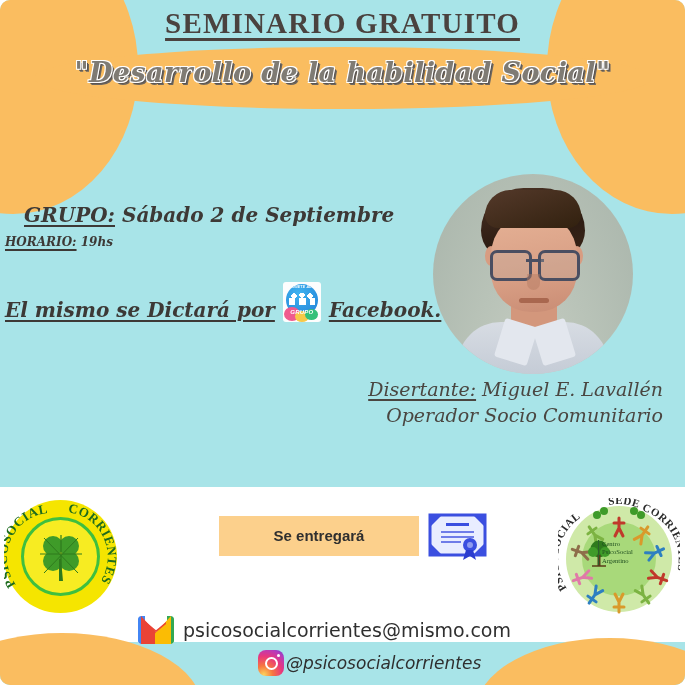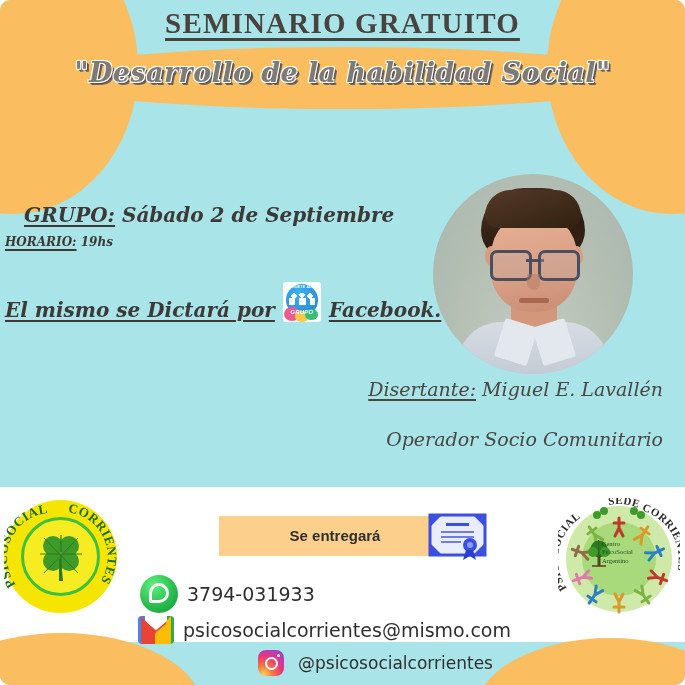--- a/index.html
+++ b/index.html
@@ -171,49 +171,49 @@
     position:absolute;left:104px;top:148px;width:34px;height:40px;
     background:#e3e7ee;transform:rotate(-17deg);border-radius:3px;
   }
 
   
   .speaker{
     position:absolute;right:22px;top:376px;text-align:right;
     font-family:"DejaVu Serif", serif;font-style:italic;
     font-size:19px;color:#4a4641;line-height:1.38;
   }
-  .speaker .role{display:block;margin-top:24px;}
+  .speaker .role{display:block;}
 
   
   .white-band{
     position:absolute;left:0;top:487px;width:685px;height:155px;background:#ffffff;
   }
   .cyan-band{
     position:absolute;left:0;top:642px;width:685px;height:43px;background:#a8e4e8;
   }
   .blob-bl{position:absolute;left:-78px;top:633px;width:280px;height:150px;background:#fabd60;border-radius:50%;}
   .blob-br{position:absolute;right:-60px;top:638px;width:270px;height:150px;background:#fabd60;border-radius:50%;}
 
   
   .certbox{
     position:absolute;left:219px;top:516px;width:200px;height:40px;
     background:#fcd08c;display:flex;flex-direction:column;
     align-items:center;justify-content:center;
-    font-weight:bold;font-size:15px;color:#2f2f2f;line-height:1.18;padding-left:16px;
+    font-weight:bold;font-size:15px;color:#2f2f2f;line-height:1.18;
   }
   .certicon{
     position:absolute;left:427px;top:512px;width:61px;height:50px;
   }
 
   
   .contact{position:absolute;display:flex;align-items:center;gap:9px;
            font-size:19px;color:#2f2f2f;font-family:"DejaVu Sans",sans-serif;}
   .c-wa{left:140px;top:575px;}
   .c-gm{left:138px;top:616px;}
-  .c-ig{left:258px;top:650px;font-size:17px;gap:14px;}
+  .c-ig{left:258px;top:650px;font-size:17px;gap:2px;font-style:italic;}
 
   .wa{
     width:38px;height:38px;border-radius:50%;
     background:radial-gradient(circle at 35% 28%,#5ff07d,#25b94a 60%,#149b38);
     position:relative;flex:0 0 auto;
   }
   .wa:after{
     content:"";position:absolute;left:9px;top:8px;width:20px;height:20px;
     border-radius:50% 50% 50% 2px;
     border:3.5px solid #fff;box-sizing:border-box;
@@ -364,24 +364,20 @@
     <path d="M58 43 L46 43 L58 31 Z" fill="#3b4fe0"></path>
     <rect x="19" y="11" width="23" height="3" fill="#3b4fe0"></rect>
     <rect x="14" y="19" width="33" height="2" fill="#6f7ce8"></rect>
     <rect x="14" y="24" width="33" height="2" fill="#6f7ce8"></rect>
     <rect x="14" y="29" width="20" height="2" fill="#6f7ce8"></rect>
     <circle cx="43" cy="33" r="7" fill="#3b4fe0"></circle>
     <circle cx="43" cy="33" r="3" fill="#8f9bf0"></circle>
     <path d="M39 38 L36 48 L43 44 L49 48 L46 38 Z" fill="#2b3ccf"></path>
   </svg>
 
-  <div class="contact c-wa">
-    <span class="wa"></span>
-    <span>3794-031933</span>
-  </div>
 
   <div class="contact c-gm">
     <span class="gm">
       <span class="lft"></span>
       <span class="rgt"></span>
       <span class="v1"></span>
       <span class="v2"></span>
       <span class="mid"></span>
     </span>
     <span>psicosocialcorrientes@mismo.com</span>

